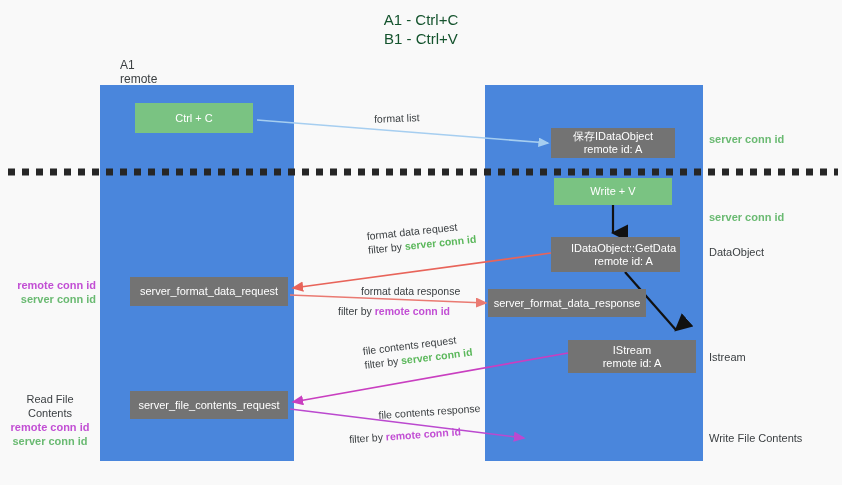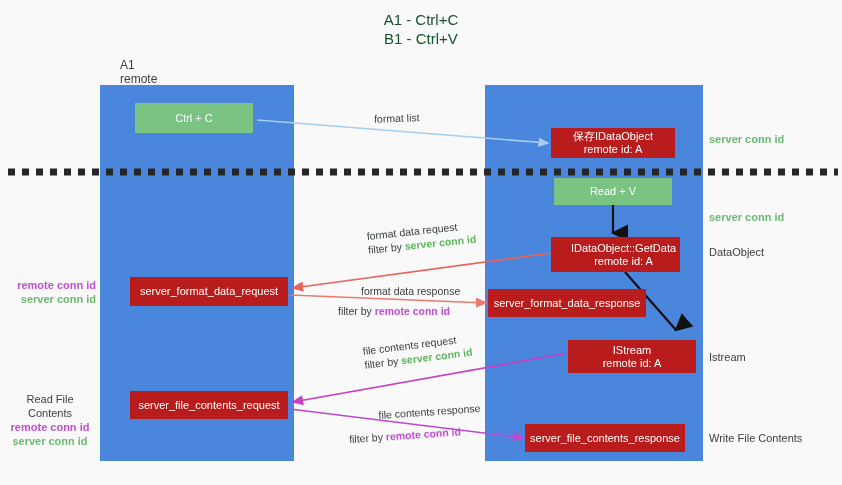--- a/index.html
+++ b/index.html
@@ -38,21 +38,21 @@
   }
 
   
   .node {
     display: flex; flex-direction: column;
     align-items: center; justify-content: center;
     color: #ffffff; font-size: 11px;
     line-height: 13px; text-align: center;
   }
   .node.green { background: #7ac382; }
-  .node.orange { background: #b91c1c; }
+  .node.orange { background: #737373; }
 
   
   .note { font-size: 11px; line-height: 14px; }
   .note.green { color: #6aba72; font-weight: bold; }
   .note.purple { color: #c24fd4; font-weight: bold; }
   .note.plain { color: #3c4043; }
 
   
   .edge-label {
     font-size: 10.5px; color: #3c4043;
@@ -127,21 +127,21 @@
   <div class="abs node green" style="left:135px; top:103px; width:118px; height:30px;">
     <span>Ctrl + C</span>
   </div>
 
   <div class="abs node orange" style="left:551px; top:128px; width:124px; height:30px;">
     <span>保存IDataObject</span>
     <span>remote id: A</span>
   </div>
 
   <div class="abs node green" style="left:554px; top:178px; width:118px; height:27px;">
-    <span>Read + V</span>
+    <span>Write + V</span>
   </div>
 
   <div class="abs node orange" style="left:551px; top:237px; width:129px; height:35px;padding-left:16px;">
     <span>IDataObject::GetData</span>
     <span>remote id: A</span>
   </div>
 
   <div class="abs node orange" style="left:130px; top:277px; width:158px; height:29px;">
     <span>server_format_data_request</span>
   </div>
@@ -152,23 +152,20 @@
 
   <div class="abs node orange" style="left:568px; top:340px; width:128px; height:33px;">
     <span>IStream</span>
     <span>remote id: A</span>
   </div>
 
   <div class="abs node orange" style="left:130px; top:391px; width:158px; height:28px;">
     <span>server_file_contents_request</span>
   </div>
 
-  <div class="abs node orange" style="left:525px; top:424px; width:160px; height:28px;">
-    <span>server_file_contents_response</span>
-  </div>
 
   <div class="abs note green" style="left:709px; top:132px;">server conn id</div>
   <div class="abs note green" style="left:709px; top:210px;">server conn id</div>
   <div class="abs note plain" style="left:709px; top:245px;">DataObject</div>
   <div class="abs note plain" style="left:709px; top:350px;">Istream</div>
   <div class="abs note plain" style="left:709px; top:431px;">Write File Contents</div>
 
   <div class="abs" style="left:8px; top:278px; width:88px; text-align:right;">
     <div class="note purple">remote conn id</div>
     <div class="note green">server conn id</div>

